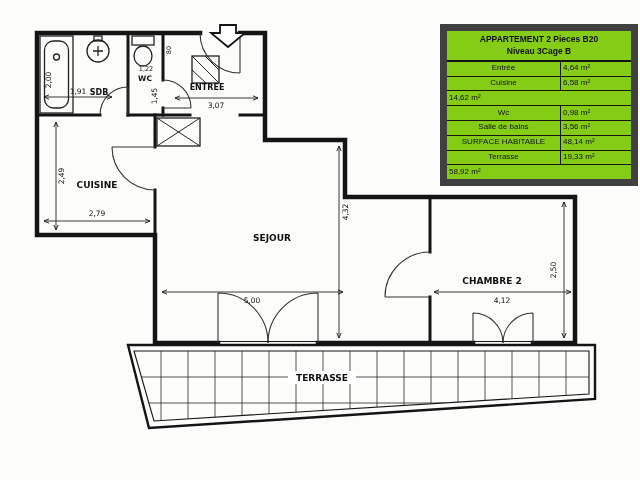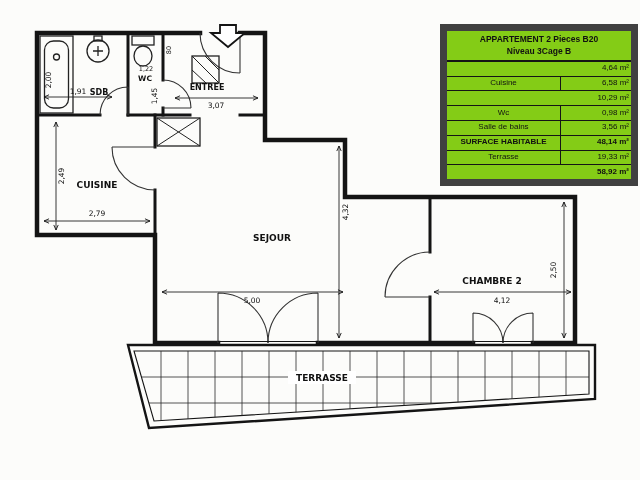--- a/index.html
+++ b/index.html
@@ -5,22 +5,22 @@
   html,body{margin:0;padding:0;background:#e8e8e6;}
   .page{position:relative;width:640px;height:480px;background:#fcfcfa;overflow:hidden;
         font-family:"Liberation Sans","DejaVu Sans",sans-serif;color:#111;}
   .page svg{position:absolute;left:0;top:0;}
   .info-table{position:absolute;left:440px;top:24px;width:184px;border:7px solid #404040;background:#84cc16;font-size:8px;}
   .tt{border-bottom:2px solid #151515;font-weight:bold;text-align:center;padding:3px 2px 2px;font-size:8.5px;line-height:1.4;}
   .tt .sub span{margin:0 0;}
   .trow{display:flex;border-top:1px solid #151515;line-height:1.1;}
   .tt + .trow{border-top:none;}
   .trow .lbl{flex:1.65;border-right:1px solid #151515;padding:2.5px 2px;text-align:center;}
-  .trow .val{flex:1;padding:2.5px 2px;text-align:right;}
-  .trow.bold{font-weight:bold;}
+  .trow .val{flex:1;padding:2.5px 2px;text-align:left;}
+  .trow.bold{font-weight:normal;}
 </style>
 </head>
 <body>
 
 <div class="page">
 
 <svg width="640" height="480" viewBox="0 0 640 480">
   <defs>
     <marker id="arr" viewBox="0 0 10 10" refX="9" refY="5" markerWidth="7" markerHeight="7" orient="auto-start-reverse">
       <path d="M1,1.5 L9,5 L1,8.5" fill="none" stroke="#111" stroke-width="1.4"></path>
@@ -140,28 +140,29 @@
 </svg>
 
 <div class="info-table">
   <div class="tt">
     <div>APPARTEMENT 2 Pieces B20</div>
     <div class="sub">
       <span>Niveau 3</span><span>Cage B</span>
     </div>
   </div>
   <div class="trow">
+    <span class="lbl">Entrée</span>
     <span class="val">4,64 m²</span>
   </div>
   <div class="trow">
     <span class="lbl">Cuisine</span>
     <span class="val">6,58 m²</span>
   </div>
   <div class="trow">
-    <span class="val">10,29 m²</span>
+    <span class="val">14,62 m²</span>
   </div>
   <div class="trow">
     <span class="lbl">Wc</span>
     <span class="val">0,98 m²</span>
   </div>
   <div class="trow">
     <span class="lbl">Salle de bains</span>
     <span class="val">3,56 m²</span>
   </div>
   <div class="trow bold">

